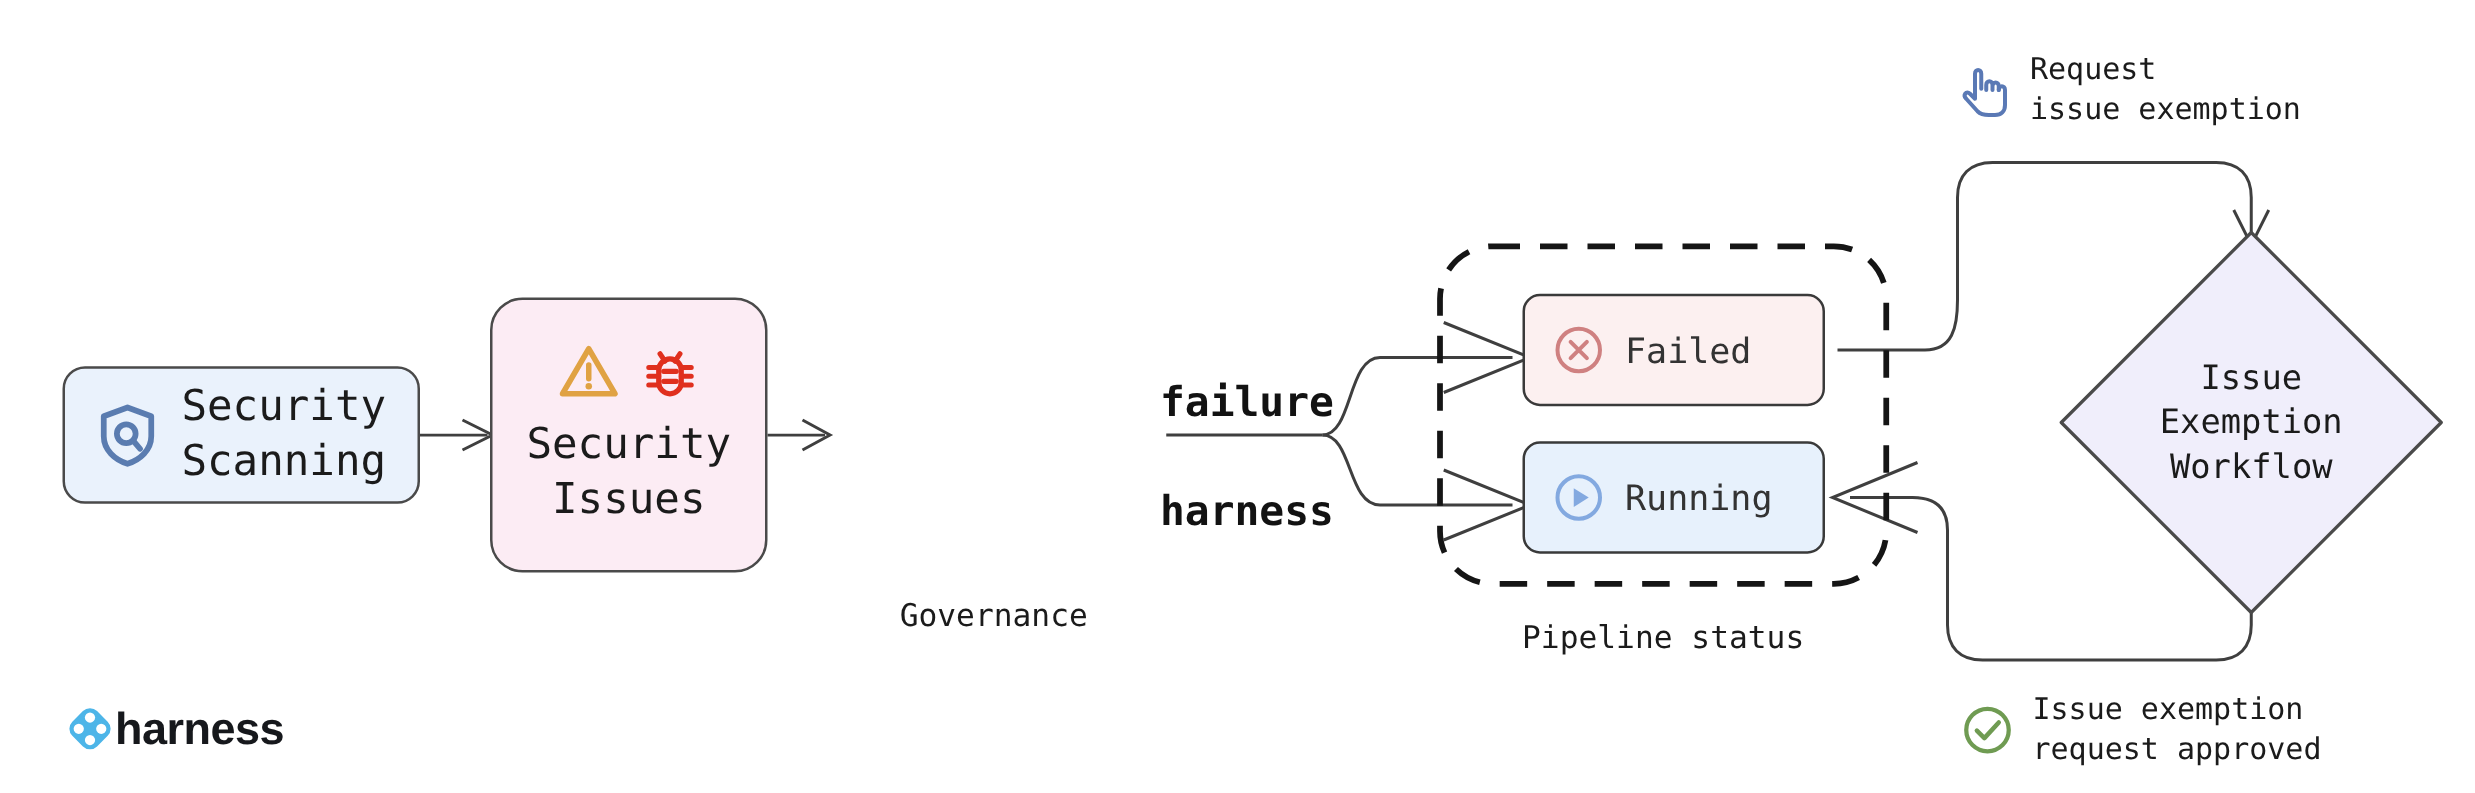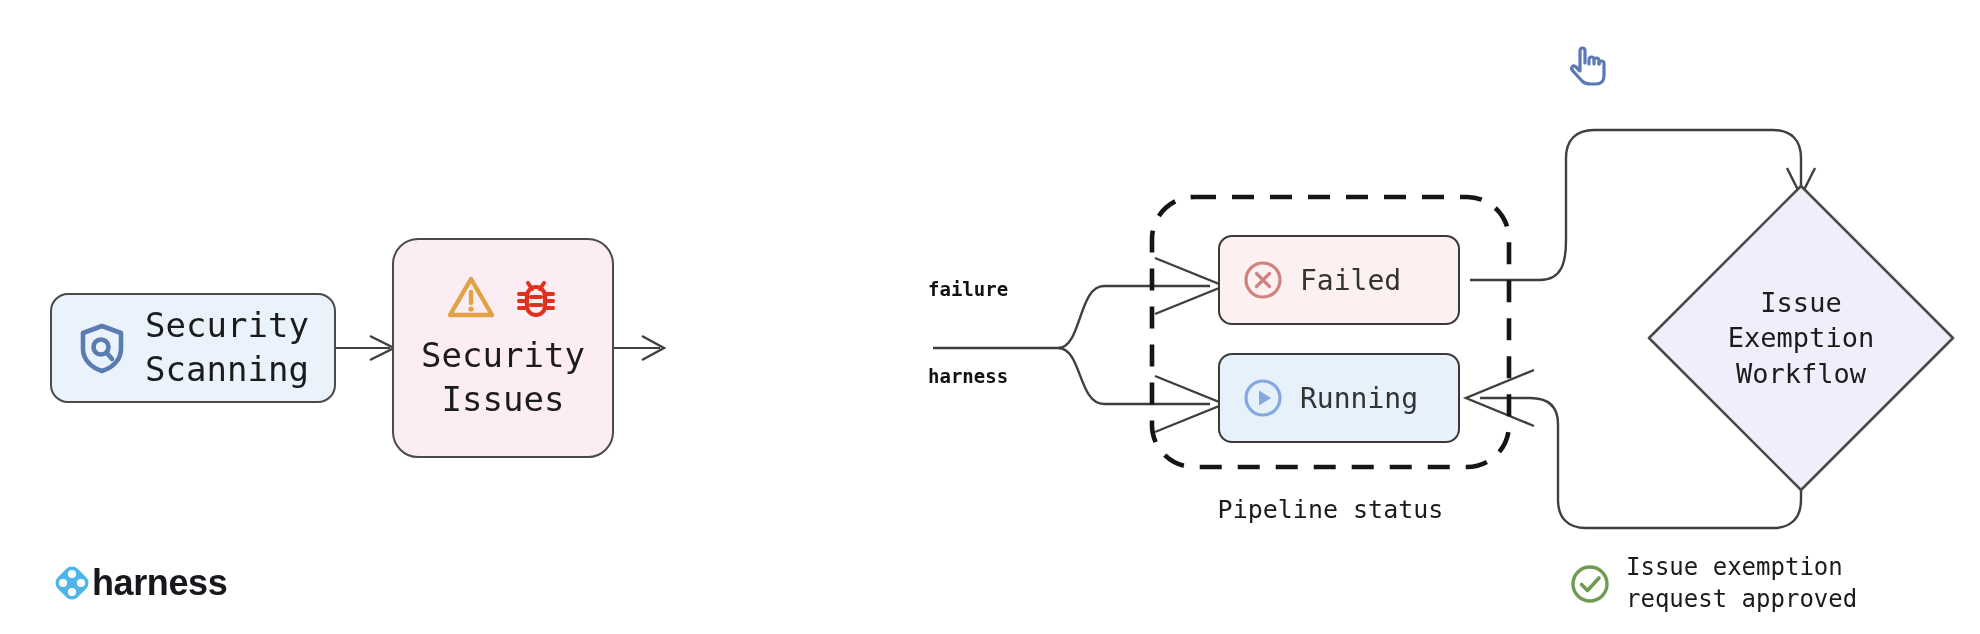--- a/index.html
+++ b/index.html
@@ -70,23 +70,24 @@
   .caption {
     position: absolute;
     color: #1b1b1b;
     font-size: 25px;
     text-align: center;
     white-space: nowrap;
   }
   .edge-label {
     position: absolute;
     color: #121212;
-    font-size: 19px;
+    font-size: 33px;
     font-weight: bold;
     white-space: nowrap;
+    margin-top: 24px;
   }
   .annot {
     position: absolute;
     display: flex;
     align-items: center;
     gap: 14px;
   }
   .annot-text {
     color: #1b1b1b;
     font-size: 24px;
@@ -231,20 +232,21 @@
             <path d="M14 20 L6 20 M14 27 L6 27 M14 34 L6 34 M32 20 L40 20 M32 27 L40 27 M32 34 L40 34" stroke="#e0301e" stroke-width="4" stroke-linecap="round"></path>
             <path d="M18 23 L28 23 M18 31 L28 31" stroke="#e0301e" stroke-width="4.2" stroke-linecap="round"></path>
           </svg>
         </span>
       </div>
       <div class="node-label">Security
 Issues</div>
     </div>
   </div>
 
+  <div class="caption" style="left:657px; top:478px; width:276px;">Governance</div>
 
   <div class="edge-label" style="left:928px; top:278px;">failure</div>
   <div class="edge-label" style="left:928px; top:365px;">harness</div>
 
   <div class="node statusbox" style="left:1218px; top:235px; width:242px; height:90px; background:#fcf0f0;">
     <span style="display:flex;">
       <svg width="42" height="42" viewBox="0 0 42 42" aria-hidden="true">
         <circle cx="21" cy="21" r="17" fill="none" stroke="#cf8181" stroke-width="3.2"></circle>
         <path d="M14.5 14.5 L27.5 27.5 M27.5 14.5 L14.5 27.5" stroke="#cf8181" stroke-width="3.2" stroke-linecap="round"></path>
       </svg>
@@ -273,20 +275,22 @@
 Workflow</div>
   </div>
 
   <div class="annot" style="left:1568px; top:40px;">
     <span style="display:flex;">
       <svg width="42" height="48" viewBox="0 0 42 48" aria-hidden="true">
         <path d="M17 23 L17 11 C17 7 12 7 12 11 L12 31 L8 27 C5 24 2 28 5 31 L14 41 C16 43 19 44 23 44 L28 44 C33 44 36 41 36 36 L36 24 C36 20 31 20 31 24" fill="none" stroke="#5a79b5" stroke-width="3.2" stroke-linejoin="round" stroke-linecap="round"></path>
         <path d="M31 24 L31 21 C31 17 26 17 26 21 L26 24 M26 24 L26 20 C26 16 21 16 21 20 L21 24" fill="none" stroke="#5a79b5" stroke-width="3.2" stroke-linejoin="round" stroke-linecap="round"></path>
       </svg>
     </span>
+    <div class="annot-text">Request
+issue exemption</div>
   </div>
 
   <div class="annot" style="left:1568px; top:552px;">
     <span style="display:flex;">
       <svg width="44" height="44" viewBox="0 0 44 44" aria-hidden="true">
         <circle cx="22" cy="22" r="17" fill="none" stroke="#6f9b52" stroke-width="3.4"></circle>
         <path d="M13.5 22.5 L19.5 28.5 L31 16" fill="none" stroke="#6f9b52" stroke-width="3.6" stroke-linecap="round" stroke-linejoin="round"></path>
       </svg>
     </span>
     <div class="annot-text">Issue exemption

